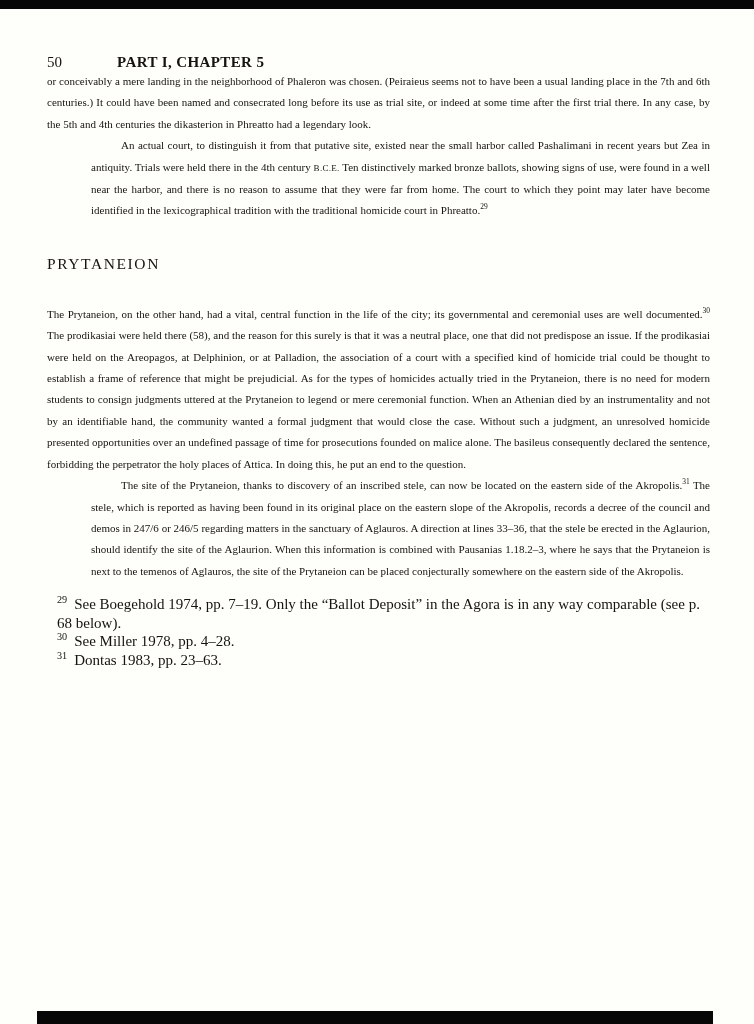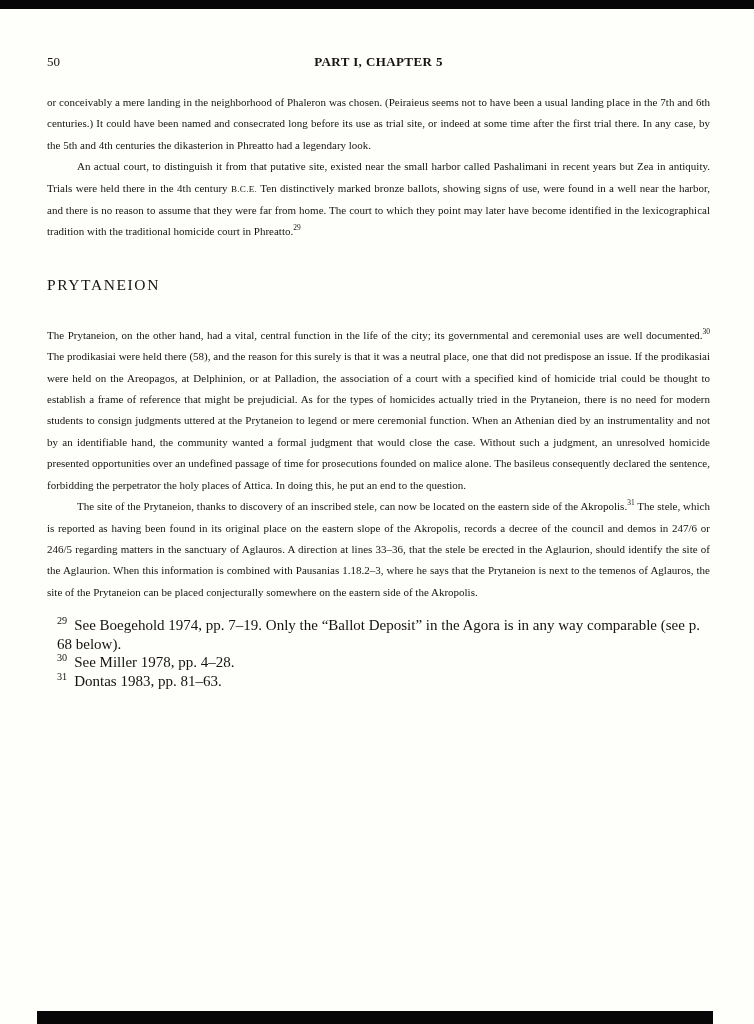--- a/index.html
+++ b/index.html
@@ -33,39 +33,39 @@
   .content {
     position: absolute;
     top: 54px;
     left: 47px;
     width: 663px;
   }
   .page-header {
     display: grid;
     grid-template-columns: 70px 1fr 70px;
     align-items: baseline;
-    font-size: 13px;
-    margin-bottom: 22px;
+    font-size: 15px;
   }
   .pagenum {
     text-align: left;
   }
   .running-head {
-    text-align: center;
+    text-align: left;
     font-weight: bold;
     letter-spacing: 0.4px;
   }
   p.para {
     margin: 0;
     font-size: 11px;
     line-height: 21.4px;
     text-align: justify;
   }
   p.para.indent {
     text-indent: 30px;
+    margin-left: 44px;
   }
   sup {
     font-size: 0.68em;
     line-height: 0;
     vertical-align: super;
   }
   .sc {
     font-size: 0.82em;
     letter-spacing: 0.3px;
   }
@@ -117,21 +117,21 @@
     <p class="para indent"><span>The site of the Prytaneion, thanks to discovery of an inscribed stele, can now be located on the eastern side of the Akropolis.</span><sup>31</sup><span> The stele, which is reported as having been found in its original place on the eastern slope of the Akropolis, records a decree of the council and demos in 247/6 or 246/5 regarding matters in the sanctuary of Aglauros. A direction at lines 33–36, that the stele be erected in the Aglaurion, should identify the site of the Aglaurion. When this information is combined with Pausanias 1.18.2–3, where he says that the Prytaneion is next to the temenos of Aglauros, the site of the Prytaneion can be placed conjecturally somewhere on the eastern side of the Akropolis.</span></p>
 
     <div class="footnotes">
       <p class="footnote">
         <sup>29</sup><span>See Boegehold 1974, pp. 7–19. Only the “Ballot Deposit” in the Agora is in any way comparable (see p. 68 below).</span>
       </p>
       <p class="footnote">
         <sup>30</sup><span>See Miller 1978, pp. 4–28.</span>
       </p>
       <p class="footnote">
-        <sup>31</sup><span>Dontas 1983, pp. 81–63.</span>
+        <sup>31</sup><span>Dontas 1983, pp. 23–63.</span>
       </p>
     </div>
 
   </div>
 
   <div class="scan-edge-bottom"></div>
 
 </div>
 
 </body></html>

